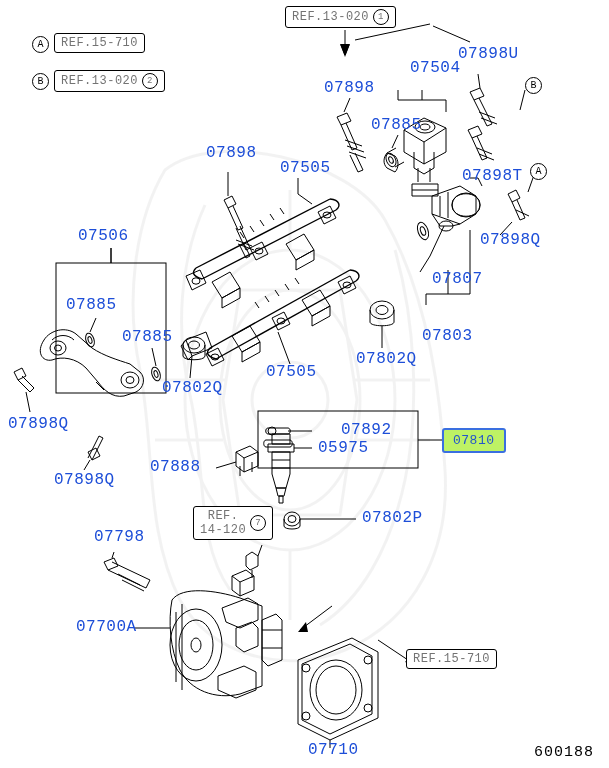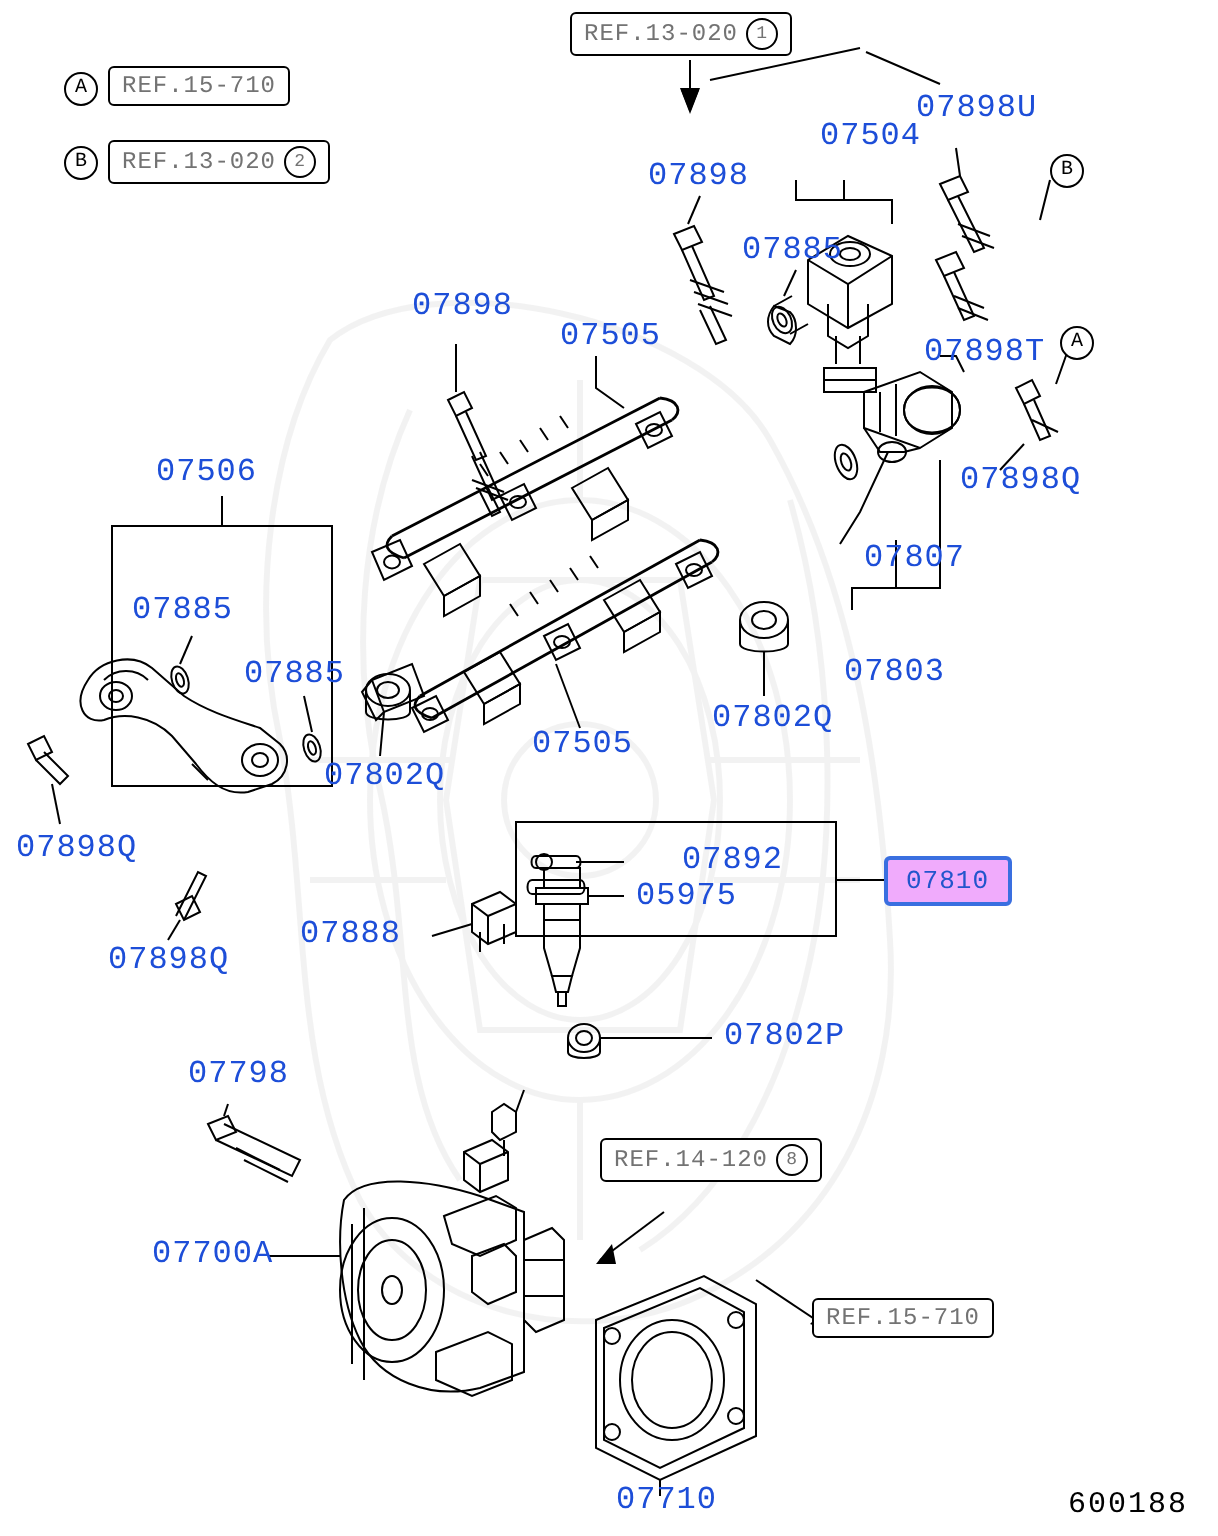--- a/index.html
+++ b/index.html
@@ -68,21 +68,21 @@
     border: 1px solid #000;
     border-radius: 50%;
     font-size: 10px;
     background: #fff;
     font-family: "Liberation Mono", "DejaVu Sans Mono", monospace;
   }
   .hilite {
     position: absolute;
     border: 2px solid #3a6fe0;
     border-radius: 3px;
-    background: #f0abfc;
+    background: #bef264;
     color: #2255cc;
     font-family: "Liberation Mono", "DejaVu Sans Mono", monospace;
     font-size: 13px;
     padding: 3px 9px;
     letter-spacing: 0.5px;
   }
   .corner-id {
     position: absolute;
     font-family: "Liberation Mono", "DejaVu Sans Mono", monospace;
     font-size: 15px;
@@ -375,25 +375,28 @@
   <div class="boxed" style="left:54px; top:70px;">
       <span>REF.13-020</span>
       <span class="circnum">2</span>
     </div>
 
   <div class="boxed" style="left:285px; top:6px;">
       <span>REF.13-020</span>
       <span class="circnum">1</span>
     </div>
 
-
-  <div class="boxed" style="left:300px; top:569px;">
-      <span>REF.14-120</span>
-      <span class="circnum">8</span>
-    </div>
+  <div class="boxed" style="left:193px; top:506px; flex-direction:row; align-items:center;">
+    <span style="display:flex; flex-direction:column; line-height:14px;">
+      <span>REF.</span>
+      <span>14-120</span>
+    </span>
+    <span class="circnum">7</span>
+  </div>
+
 
   <div class="boxed" style="left:406px; top:649px;">
       <span>REF.15-710</span>
     </div>
 
   <div class="circlbl" style="left:525px; top:77px;">
       <span>B</span>
     </div>
   <div class="circlbl" style="left:530px; top:163px;">
       <span>A</span>

